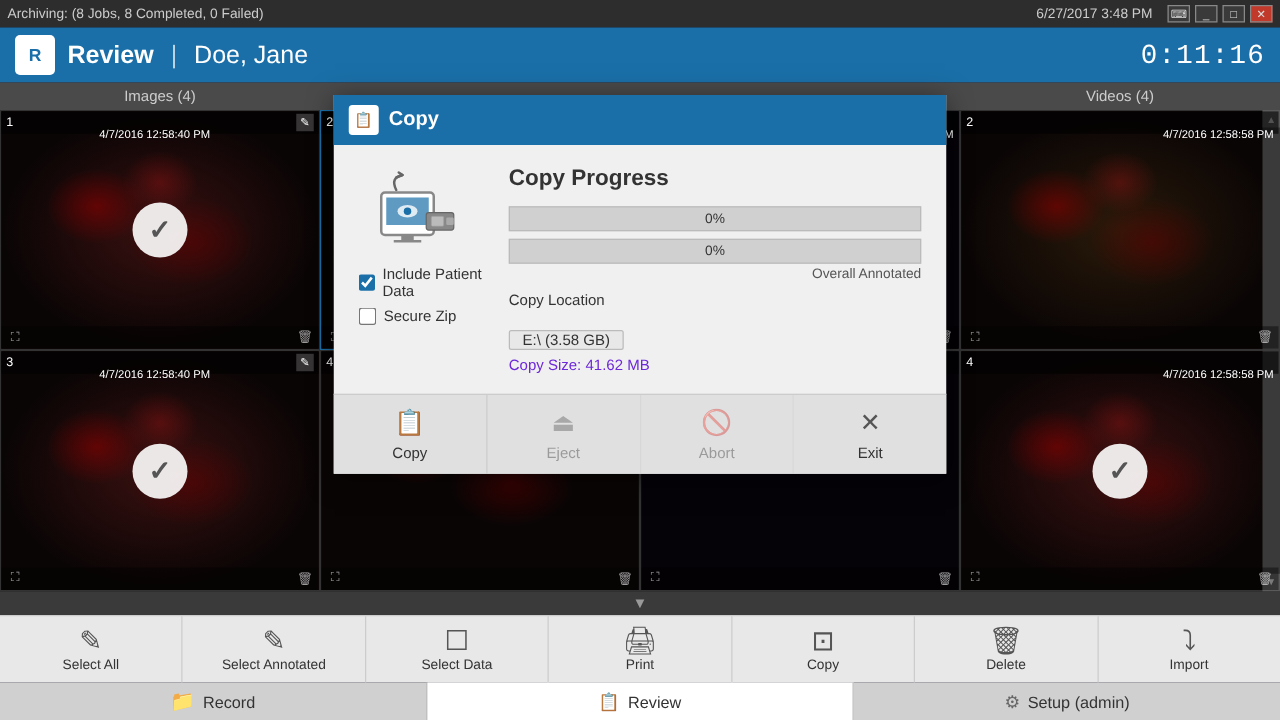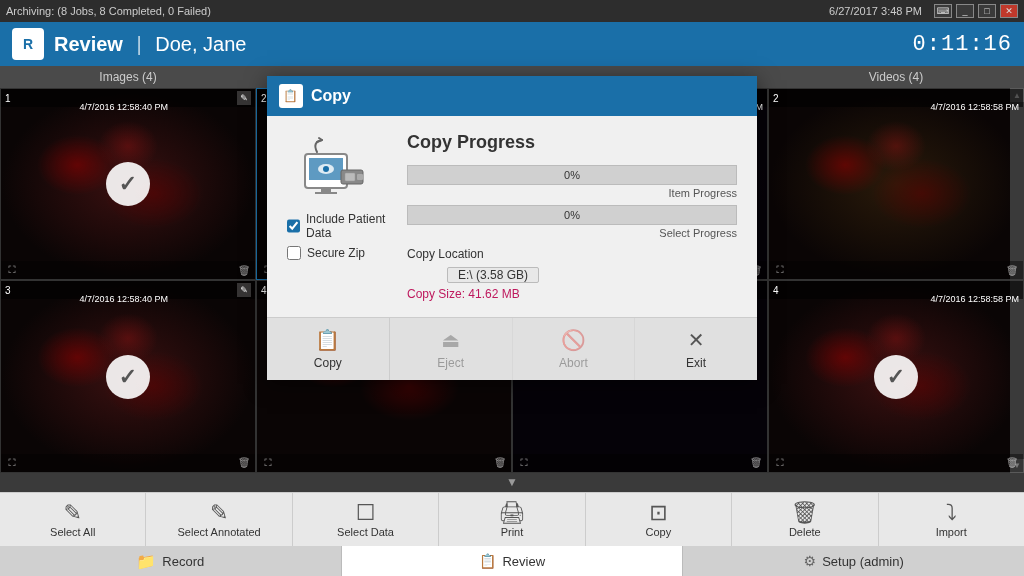--- a/index.html
+++ b/index.html
@@ -319,36 +319,35 @@
     .progress-label {
       font-size: 11px;
       color: #555;
       text-align: right;
     }
 
     .copy-location-label {
       font-size: 12px;
       color: #333;
       margin-top: 8px;
-      margin-bottom: 4px;
+      margin-bottom: 16px;
     }
     .copy-location-btn {
       background: #e8e8e8;
       border: 1px solid #bbb;
       padding: 0 10px;
       font-size: 12px;
       color: #333;
       cursor: pointer;
       display: inline-block;
       border-radius: 2px;
-      margin-left: 40px;
     }
     .copy-size {
       font-size: 12px;
-      color: #be185d;
+      color: #6d28d9;
       margin-top: 4px;
     }
 
     .modal-footer {
       background: #e0e0e0;
       display: flex;
       border-top: 1px solid #ccc;
     }
     .modal-footer-btn {
       flex: 1;
@@ -645,29 +644,28 @@
           </div>
 
           <div class="modal-right">
             <div class="copy-progress-title">Copy Progress</div>
             
             <div class="progress-section">
               <div class="progress-bar-container">
                 <div class="progress-bar-fill" style="width:0%;"></div>
                 <div class="progress-bar-text">0%</div>
               </div>
-              <div class="progress-label">Item Progress</div>
             </div>
 
             <div class="progress-section">
               <div class="progress-bar-container">
                 <div class="progress-bar-fill" style="width:0%;"></div>
                 <div class="progress-bar-text">0%</div>
               </div>
-              <div class="progress-label">Select Progress</div>
+              <div class="progress-label">Overall Annotated</div>
             </div>
 
             <div class="copy-location-label">Copy Location</div>
             <button class="copy-location-btn">E:\ (3.58 GB)</button>
             <div class="copy-size">Copy Size: 41.62 MB</div>
           </div>
         </div>
         <div class="modal-footer">
           <button class="modal-footer-btn">
             <span class="btn-icon">📋</span>

